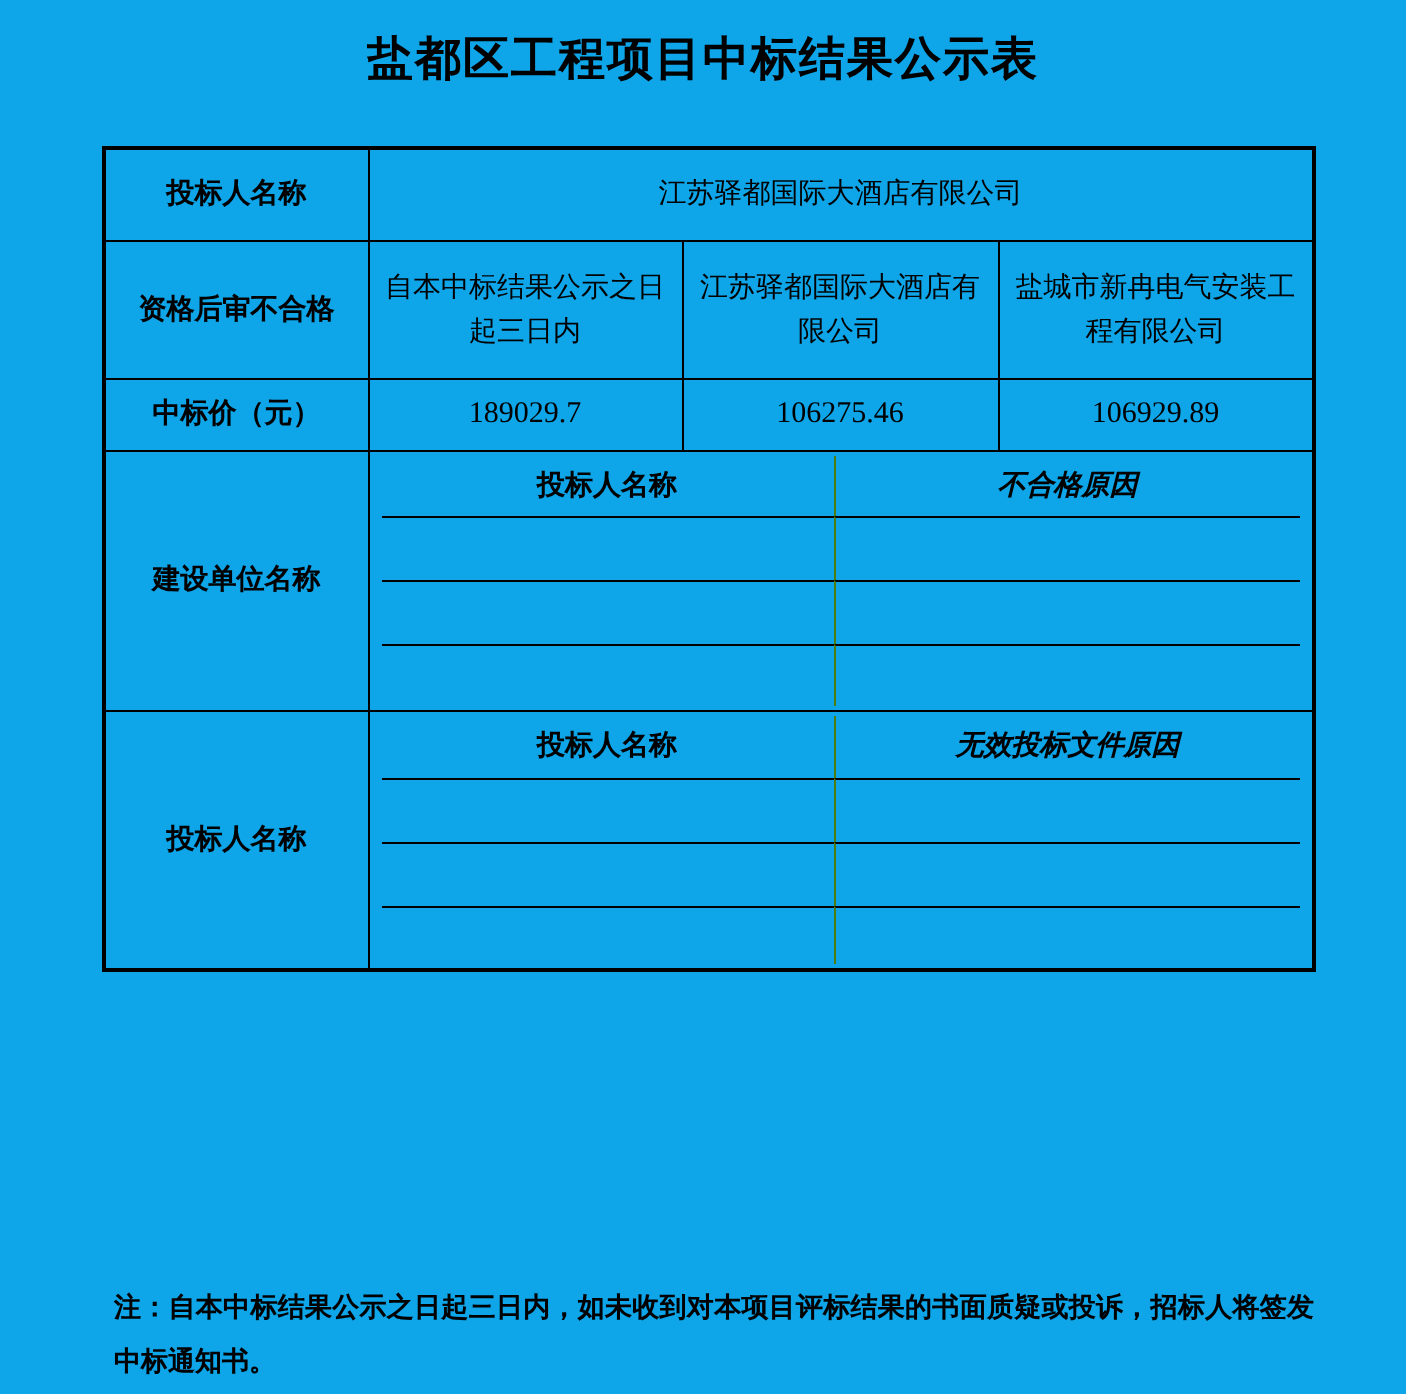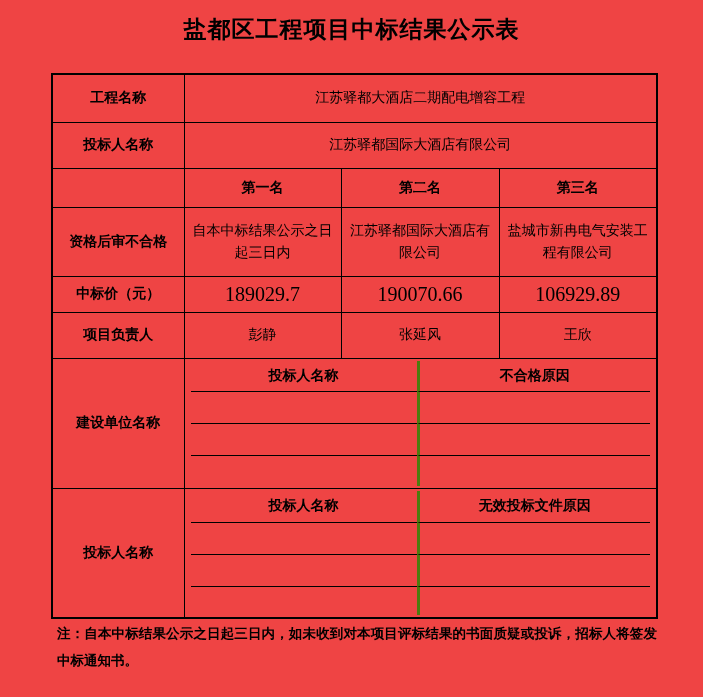--- a/index.html
+++ b/index.html
@@ -6,21 +6,21 @@
     margin: 0;
     padding: 0;
     background: #ffffff;
     font-family: "Liberation Sans", "DejaVu Sans", sans-serif;
     color: #000000;
   }
   .page {
     position: relative;
     width: 703px;
     height: 697px;
-    background: #ef4444;
+    background: #0ea5e9;
     overflow: hidden;
   }
   .doc-title {
     position: absolute;
     top: 14px;
     left: 0;
     width: 703px;
     text-align: center;
     font-size: 23px;
     font-weight: bold;
@@ -49,47 +49,47 @@
   }
   td.rank-header {
     font-weight: bold;
   }
   td.candidate-cell {
     padding: 2px 12px;
     line-height: 1.55;
   }
   td.price-cell {
     font-family: "Liberation Serif", "DejaVu Serif", serif;
-    font-size: 20px;
+    font-size: 15px;
   }
   td.section-td {
     padding: 0;
     vertical-align: top;
   }
   .subgrid {
     display: grid;
     grid-template-columns: 226px auto;
     width: 100%;
     box-sizing: border-box;
   }
   .subgrid-a { grid-template-rows: 30px 32px 32px 31px; }
   .subgrid-b { grid-template-rows: 31px 32px 32px 29px; }
   .subgrid > div {
     display: flex;
     align-items: center;
     justify-content: center;
     box-sizing: border-box;
   }
-  .subgrid > div:nth-child(2n) { border-left: 3px solid #4d7c0f; }
+  .subgrid > div:nth-child(2n) { border-left: 1px solid #4d7c0f; font-style: italic; }
   .subgrid > div:nth-child(n+3) { border-top: 1px solid #000000; }
   .sub-header { font-weight: bold; font-size: 14px; }
   .note {
     position: absolute;
     left: 57px;
-    top: 620px;
+    top: 640px;
     width: 600px;
     font-size: 13.5px;
     font-weight: bold;
     line-height: 27px;
     text-align: justify;
   }
 </style>
 </head>
 <body>
 
@@ -99,57 +99,41 @@
 
   <table class="main">
     <colgroup>
       <col style="width:132px">
       <col style="width:157px">
       <col style="width:158px">
       <col style="width:158px">
     </colgroup>
 
     <tbody>
-        <tr style="height:48px">
-      <td class="label-cell">工程名称</td>
-      <td colspan="3">江苏驿都大酒店二期配电增容工程</td>
-    </tr>
 
     <tr style="height:46px">
       <td class="label-cell">投标人名称</td>
       <td colspan="3">江苏驿都国际大酒店有限公司</td>
     </tr>
 
-    <tr style="height:39px">
-      <td class="label-cell"></td>
-      <td class="rank-header">第一名</td>
-      <td class="rank-header">第二名</td>
-      <td class="rank-header">第三名</td>
-    </tr>
 
     <tr style="height:69px">
       <td class="label-cell">资格后审不合格</td>
       <td class="candidate-cell">自本中标结果公示之日起三日内</td>
       <td class="candidate-cell">江苏驿都国际大酒店有限公司</td>
       <td class="candidate-cell">盐城市新冉电气安装工程有限公司</td>
     </tr>
 
     <tr style="height:36px">
       <td class="label-cell">中标价（元）</td>
       <td class="price-cell">189029.7</td>
-      <td class="price-cell">190070.66</td>
+      <td class="price-cell">106275.46</td>
       <td class="price-cell">106929.89</td>
     </tr>
 
-    <tr style="height:46px">
-      <td class="label-cell">项目负责人</td>
-      <td>彭静</td>
-      <td>张延风</td>
-      <td>王欣</td>
-    </tr>
 
     <tr style="height:127px">
       <td class="label-cell">建设单位名称</td>
       <td colspan="3" class="section-td">
         <div class="subgrid subgrid-a">
           <div class="sub-header">投标人名称</div>
           <div class="sub-header">不合格原因</div>
           <div></div>
           <div></div>
           <div></div>

